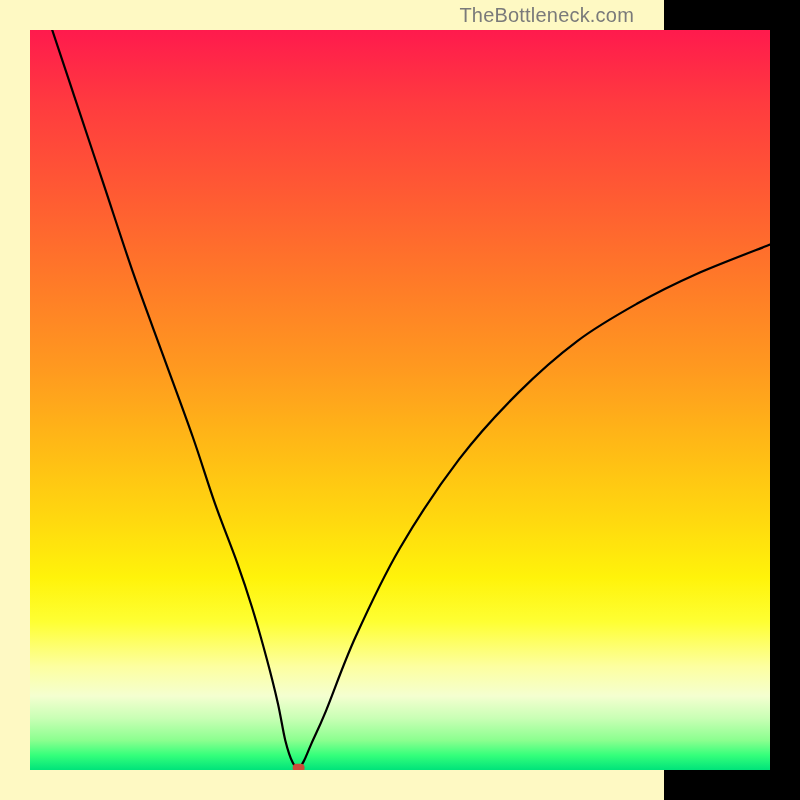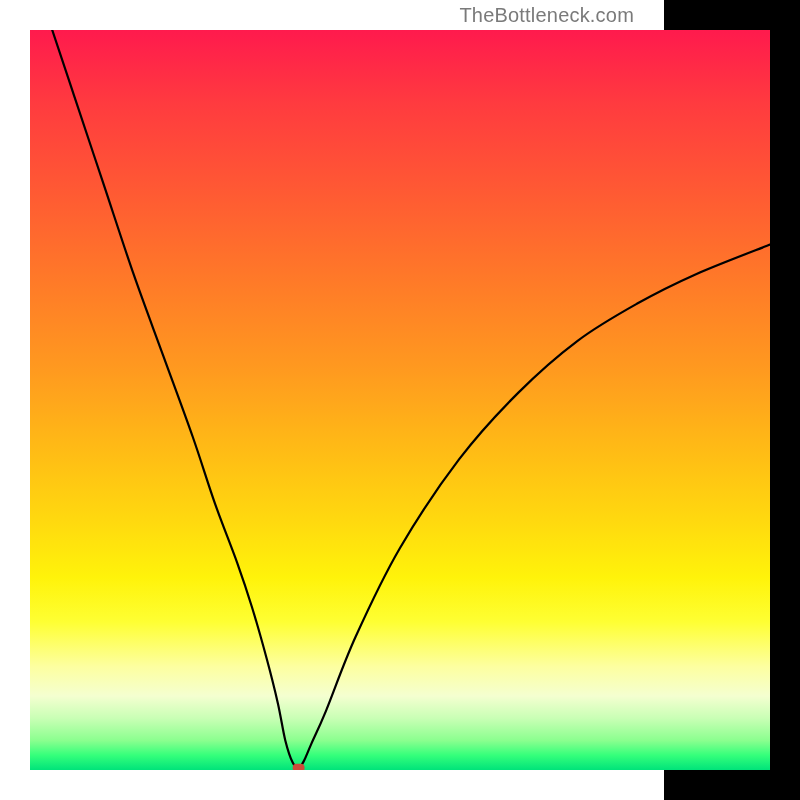--- a/index.html
+++ b/index.html
@@ -11,21 +11,21 @@
     position: relative;
     font-family: Arial, Helvetica, sans-serif;
     overflow: hidden;
   }
   .frame {
     position: absolute;
     top: 0;
     left: 0;
     width: 664px;
     height: 800px;
-    background: #ffffff;
+    background: #fef9c3;
   }
   .plot-area {
     position: absolute;
     top: 30px;
     left: 30px;
     width: 740px;
     height: 740px;
     overflow: hidden;
   }
   .gradient-bg {

